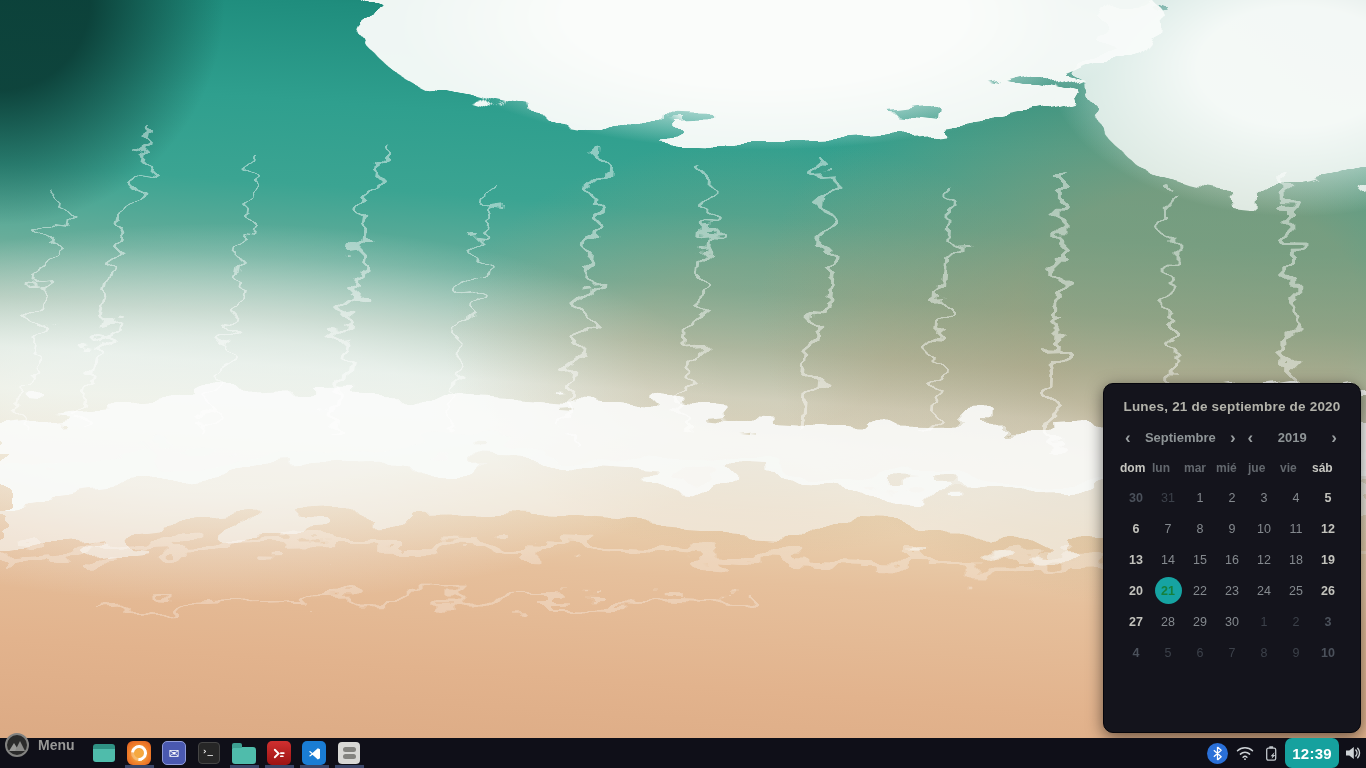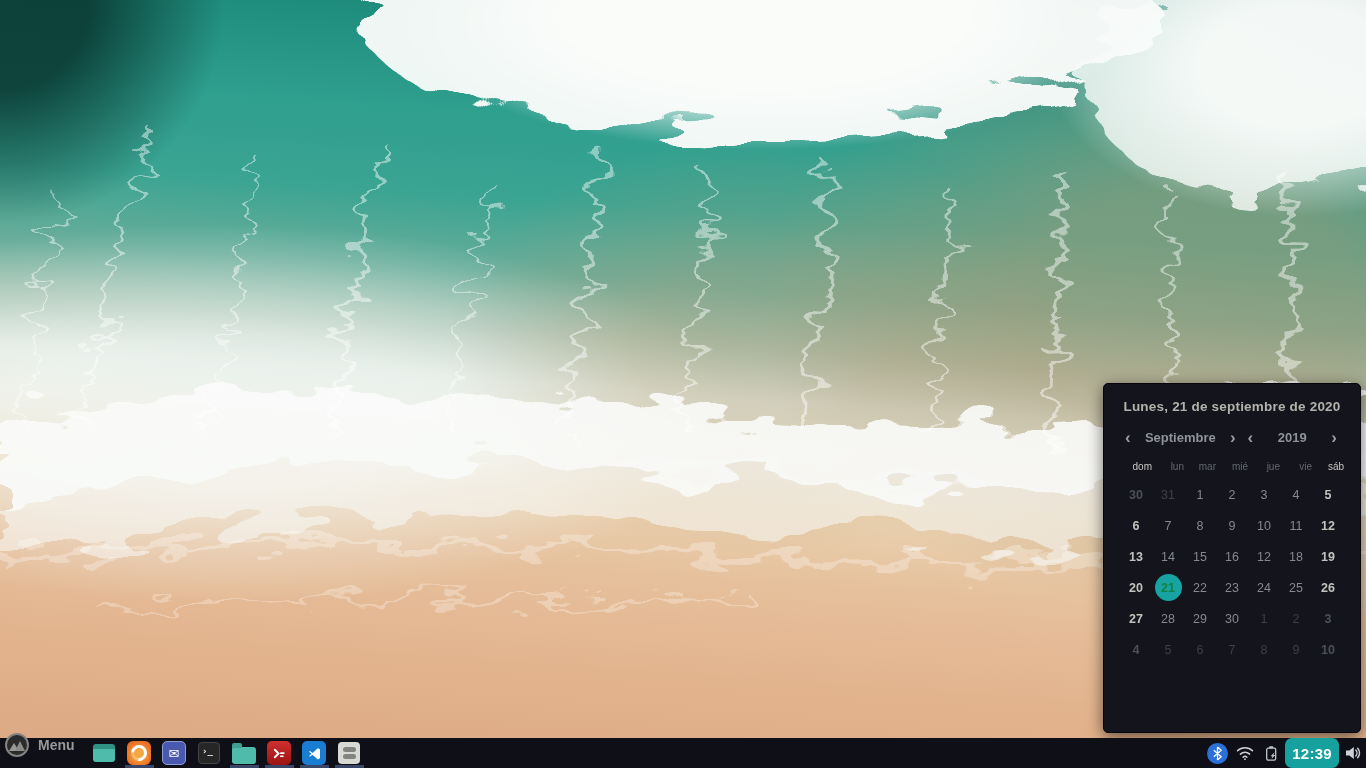--- a/index.html
+++ b/index.html
@@ -21,34 +21,34 @@
       radial-gradient(ellipse 520px 190px at 16% 56%, rgba(243,248,246,.6) 0 40%, rgba(243,248,246,0) 100%),
       linear-gradient(184deg,
         #0e6e60 0%, #1f8d7d 9%, #2f9f8e 21%, #3ba492 31%, #68ad9a 40%,
         #a6c2b1 47%, #dce6dc 53%, #eaeadb 58%, #e9d2b1 66%, #e6c09c 75%,
         #e2b38d 88%, #dcaa84 100%);
   }
   .wallpaper svg{position:absolute;inset:0;}
   
   .calendar{
     position:absolute;right:5px;bottom:35px;width:258px;height:350px;
-    background:#14141c;border:1px solid #05050b;border-radius:5px;
+    background:#14141c;border:1px solid #05050b;border-radius:10px;
     box-shadow:0 4px 16px rgba(0,0,0,.55);
     box-sizing:border-box;padding:15px 16px 12px;
     display:flex;flex-direction:column;z-index:6;margin-left:15px;
   }
   .cal-title{font-size:13.5px;font-weight:bold;text-align:center;color:#b2b2aa;letter-spacing:.2px;}
   .cal-nav{display:flex;margin-top:15px;align-items:center;}
   .nav-group{display:flex;align-items:center;justify-content:space-between;}
   .nav-month{flex:11;padding:0 2px;}
   .nav-year{flex:9;padding:0 4px;}
   .nav-chevron{color:#9a9fa1;font-size:17px;font-weight:bold;line-height:1;cursor:pointer;padding:0 3px;}
   .nav-label{font-size:13px;font-weight:bold;color:#8e9496;}
   .dow-row{display:grid;grid-template-columns:repeat(7,1fr);margin-top:15px;}
-  .dow{font-size:10px;text-align:right;color:#63686e;font-weight:normal;}
+  .dow{font-size:12px;text-align:left;color:#63686e;font-weight:bold;}
   .dow.weekend{color:#c6c6c0;}
   .cal-grid{display:grid;grid-template-columns:repeat(7,1fr);grid-auto-rows:31px;margin-top:7px;}
   .day{display:flex;align-items:center;justify-content:center;font-size:12.5px;color:#84898e;position:relative;}
   .day.weekend{font-weight:bold;color:#c2c2bc;}
   .day.muted{color:#3c414a;}
   .day.muted.weekend{color:#4b515b;}
   .day.selected{color:#15803d;font-weight:bold;z-index:1;}
   .day.selected::before{content:"";position:absolute;width:27px;height:27px;border-radius:50%;background:#16a3a2;z-index:-1;}
   .cal-footer{font-size:13px;text-align:center;color:#99a09e;margin-top:auto;padding-top:8px;cursor:pointer;}
   

